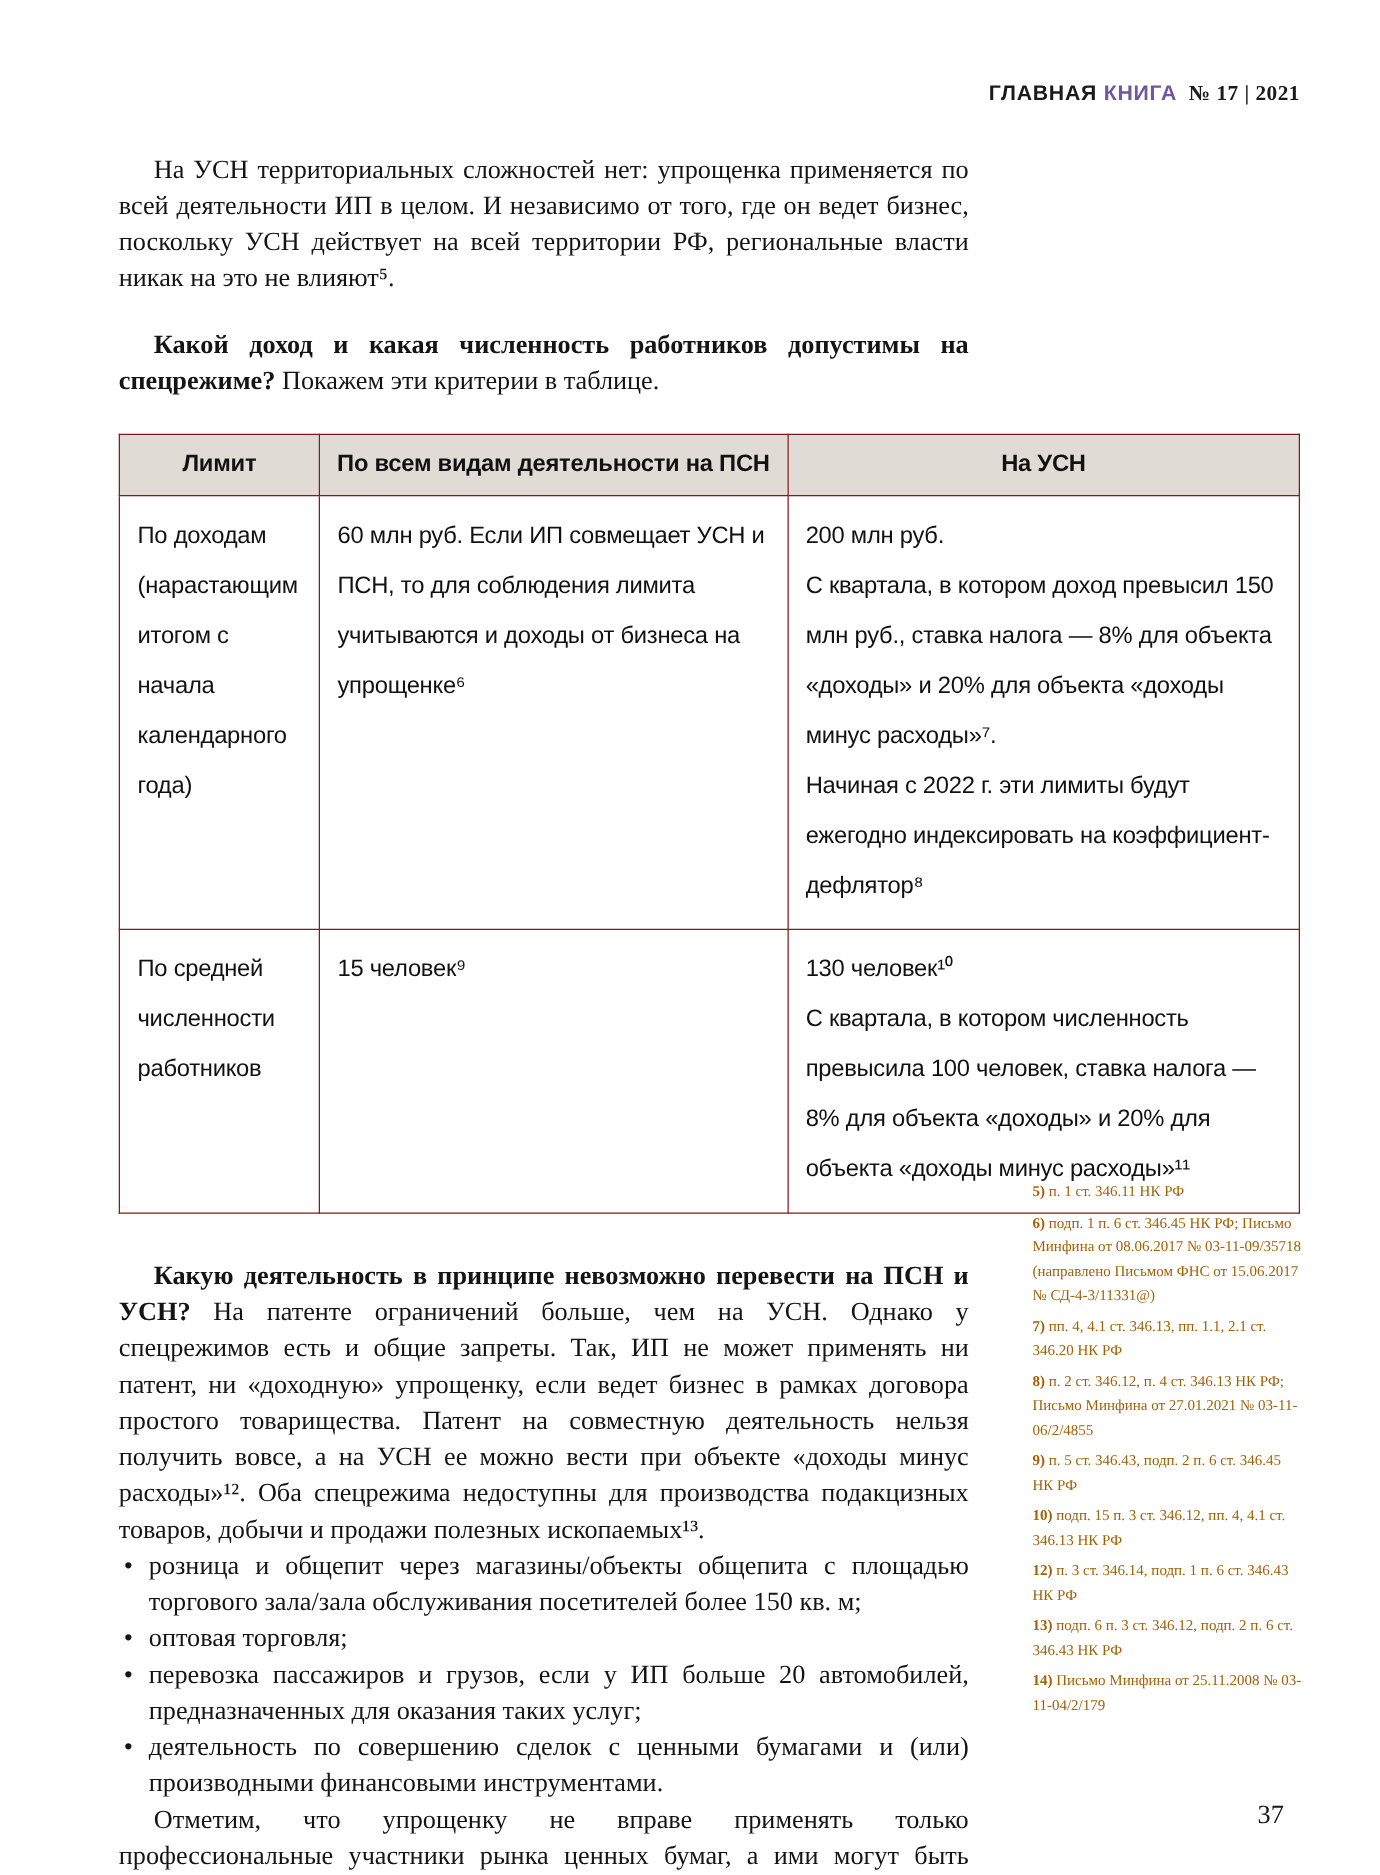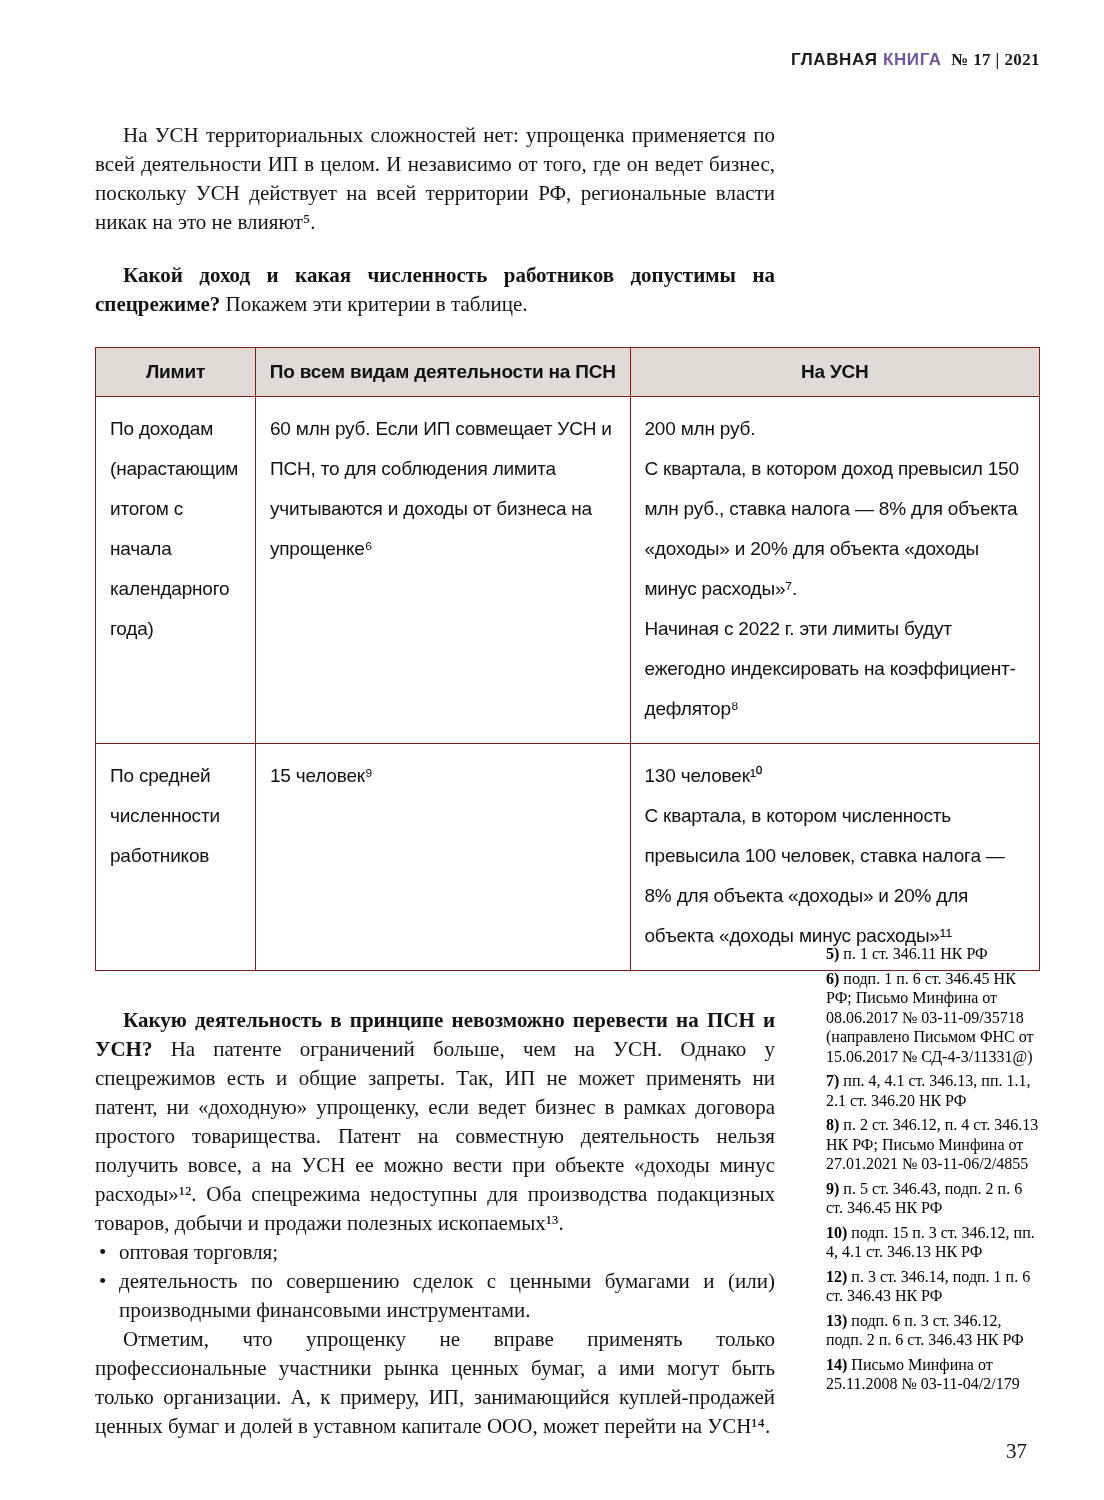--- a/index.html
+++ b/index.html
@@ -3,21 +3,21 @@
 <meta charset="utf-8">
 <style>
   html,body { margin:0; padding:0; background:#ffffff; }
   .page {
     position:relative; width:1104px; height:1500px; background:#ffffff;
     overflow:hidden; color:#141414;
   }
 
   
   .masthead {
-    position:absolute; top:50px; right:64px;
+    position:absolute; top:65px; right:64px;
     font-family:"Liberation Sans", sans-serif; font-weight:700;
     font-size:17px; letter-spacing:0.6px; white-space:nowrap;
   }
   .brand-black { color:#1a1a1a; }
   .brand-purple { color:#6e58a0; }
   .issue {
     font-family:"Liberation Serif", serif; font-weight:700;
     color:#1a1a1a; letter-spacing:0.4px; margin-left:4px;
   }
 
@@ -55,22 +55,22 @@
     width:680px; margin:0; padding:0; list-style:none;
     font-family:"Liberation Serif", serif; font-size:21px; line-height:29px;
     text-align:justify; color:#141414;
   }
   ul.excluded li { position:relative; padding-left:24px; }
   ul.excluded li::before { content:"\2022"; position:absolute; left:4px; }
 
   
   .footnotes {
     position:absolute; left:826px; top:944px; width:216px;
-    font-family:"Liberation Serif", serif; font-size:16px; line-height:19.5px;
-    color:#000000;
+    font-family:"Liberation Serif", serif; font-size:12px; line-height:19.5px;
+    color:#a16207;
   }
   .footnote { margin-bottom:5px; }
   .footnote .fn-num { font-weight:700; }
 
   
   .page-number {
     position:absolute; right:77px; bottom:36px;
     font-family:"Liberation Serif", serif; font-size:21px; color:#141414;
   }
 </style>
@@ -118,21 +118,23 @@
           <td>130 человек¹⁰
 С квартала, в котором численность превысила 100 человек, ставка налога — 8% для объекта «доходы» и 20% для объекта «доходы минус расходы»¹¹</td>
         </tr>
       </tbody>
     </table>
 
     <p class="body-text q2"><b class="lead">Какую деятельность в принципе невозможно перевести на ПСН и УСН?</b><span> На патенте ограничений больше, чем на УСН. Однако у спецрежимов есть и общие запреты. Так, ИП не может применять ни патент, ни «доходную» упрощенку, если ведет бизнес в рамках договора простого товарищества. Патент на совместную деятельность нельзя получить вовсе, а на УСН ее можно вести при объекте «доходы минус расходы»¹². Оба спецрежима недоступны для производства подакцизных товаров, добычи и продажи полезных ископаемых¹³.</span></p>
 
 
     <ul class="excluded">
+      <li>розница и общепит через магазины/объекты общепита с площадью торгового зала/зала обслуживания посетителей более 150 кв. м;</li>
       <li>оптовая торговля;</li>
+      <li>перевозка пассажиров и грузов, если у ИП больше 20 автомобилей, предназначенных для оказания таких услуг;</li>
       <li>деятельность по совершению сделок с ценными бумагами и (или) производными финансовыми инструментами.</li>
     </ul>
 
     <p class="body-text">Отметим, что упрощенку не вправе применять только профессиональные участники рынка ценных бумаг, а ими могут быть только организации. А, к примеру, ИП, занимающийся куплей-продажей ценных бумаг и долей в уставном капитале ООО, может перейти на УСН¹⁴.</p>
 
   </div>
 
   <aside class="footnotes">
     <div class="footnote"><span class="fn-num">5)</span> <span>п. 1 ст. 346.11 НК РФ</span></div>
     <div class="footnote"><span class="fn-num">6)</span> <span>подп. 1 п. 6 ст. 346.45 НК РФ; Письмо Минфина от 08.06.2017 № 03-11-09/35718 (направлено Письмом ФНС от 15.06.2017 № СД-4-3/11331@)</span></div>

